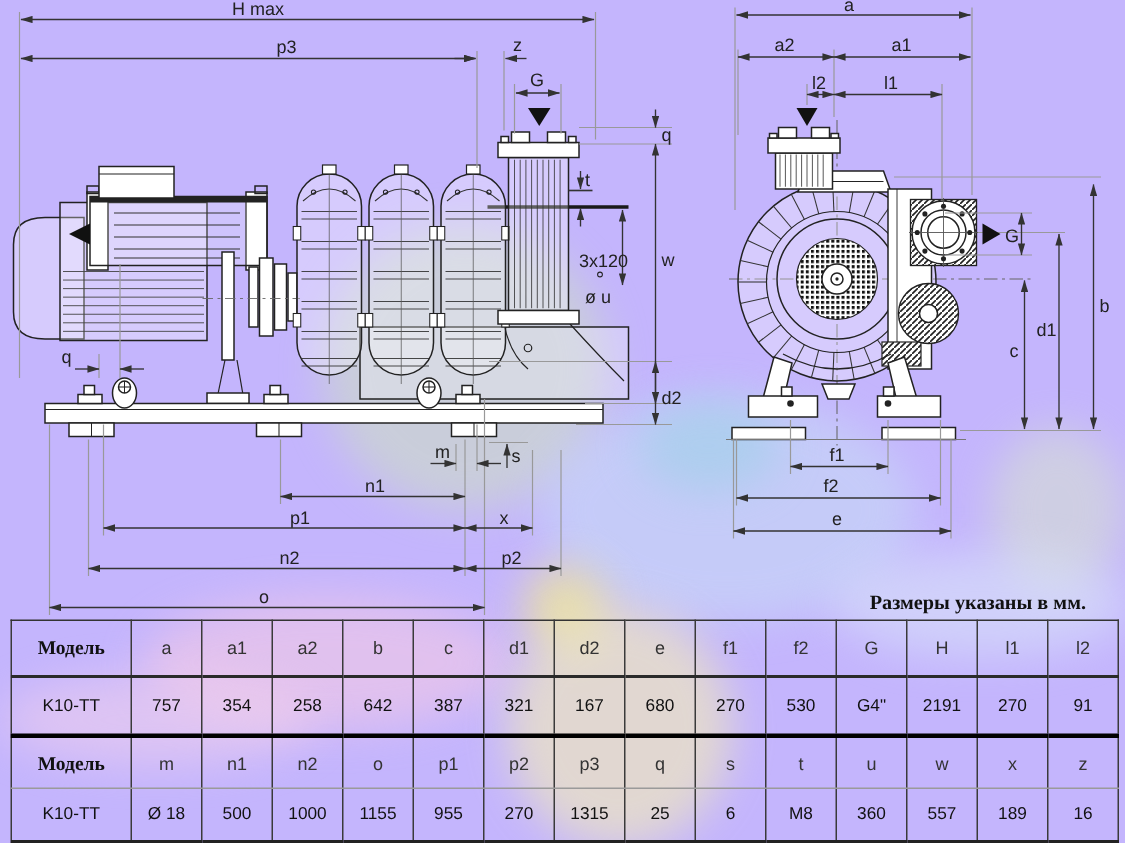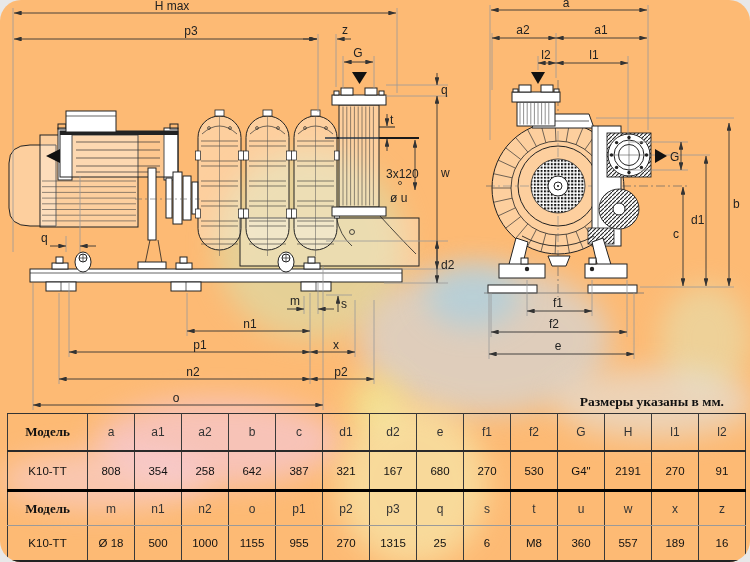--- a/index.html
+++ b/index.html
@@ -1,17 +1,17 @@
 <!DOCTYPE html>
 <html><head>
 <meta charset="utf-8">
 <style>
   html,body{margin:0;padding:0;background:#e8e8e8;}
-  #stage{position:relative;width:750px;height:562px;background:#fdba74;overflow:hidden;
-         font-family:"Liberation Sans",sans-serif;border-radius:21px;}
+  #stage{position:relative;width:750px;height:562px;background:#c4b5fd;overflow:hidden;
+         font-family:"Liberation Sans",sans-serif;}
   .blob{position:absolute;border-radius:50%;filter:blur(14px);}
   #drawing{position:absolute;left:0;top:0;}
   svg text{font-family:"Liberation Sans",sans-serif;font-size:12px;fill:#222;}
   .note{position:absolute;top:394px;right:26px;font:bold 13.5px "Liberation Serif",serif;color:#111;}
   #dim-table{position:absolute;left:7px;top:413px;border-collapse:collapse;table-layout:fixed;
              width:739px;background:transparent;}
   #dim-table td{border-left:1px solid #3a3a3a;border-right:1px solid #3a3a3a;text-align:center;
                 vertical-align:middle;padding:0;font:12px "Liberation Sans",sans-serif;color:#333;}
   #dim-table tr.hrow.r0 td{border-top:1.5px solid #333;border-bottom:2px solid #2a2a2a;height:36px;}
   #dim-table tr.vrow.r0 td{border-bottom:3px solid #000;height:37px;}
@@ -488,21 +488,21 @@
           <td>e</td>
           <td>f1</td>
           <td>f2</td>
           <td>G</td>
           <td>H</td>
           <td>l1</td>
           <td>l2</td>
         </tr>
         <tr class="vrow r0">
           <td class="value-cell">K10-TT</td>
-          <td class="value-cell">808</td>
+          <td class="value-cell">757</td>
           <td class="value-cell">354</td>
           <td class="value-cell">258</td>
           <td class="value-cell">642</td>
           <td class="value-cell">387</td>
           <td class="value-cell">321</td>
           <td class="value-cell">167</td>
           <td class="value-cell">680</td>
           <td class="value-cell">270</td>
           <td class="value-cell">530</td>
           <td class="value-cell">G4"</td>

